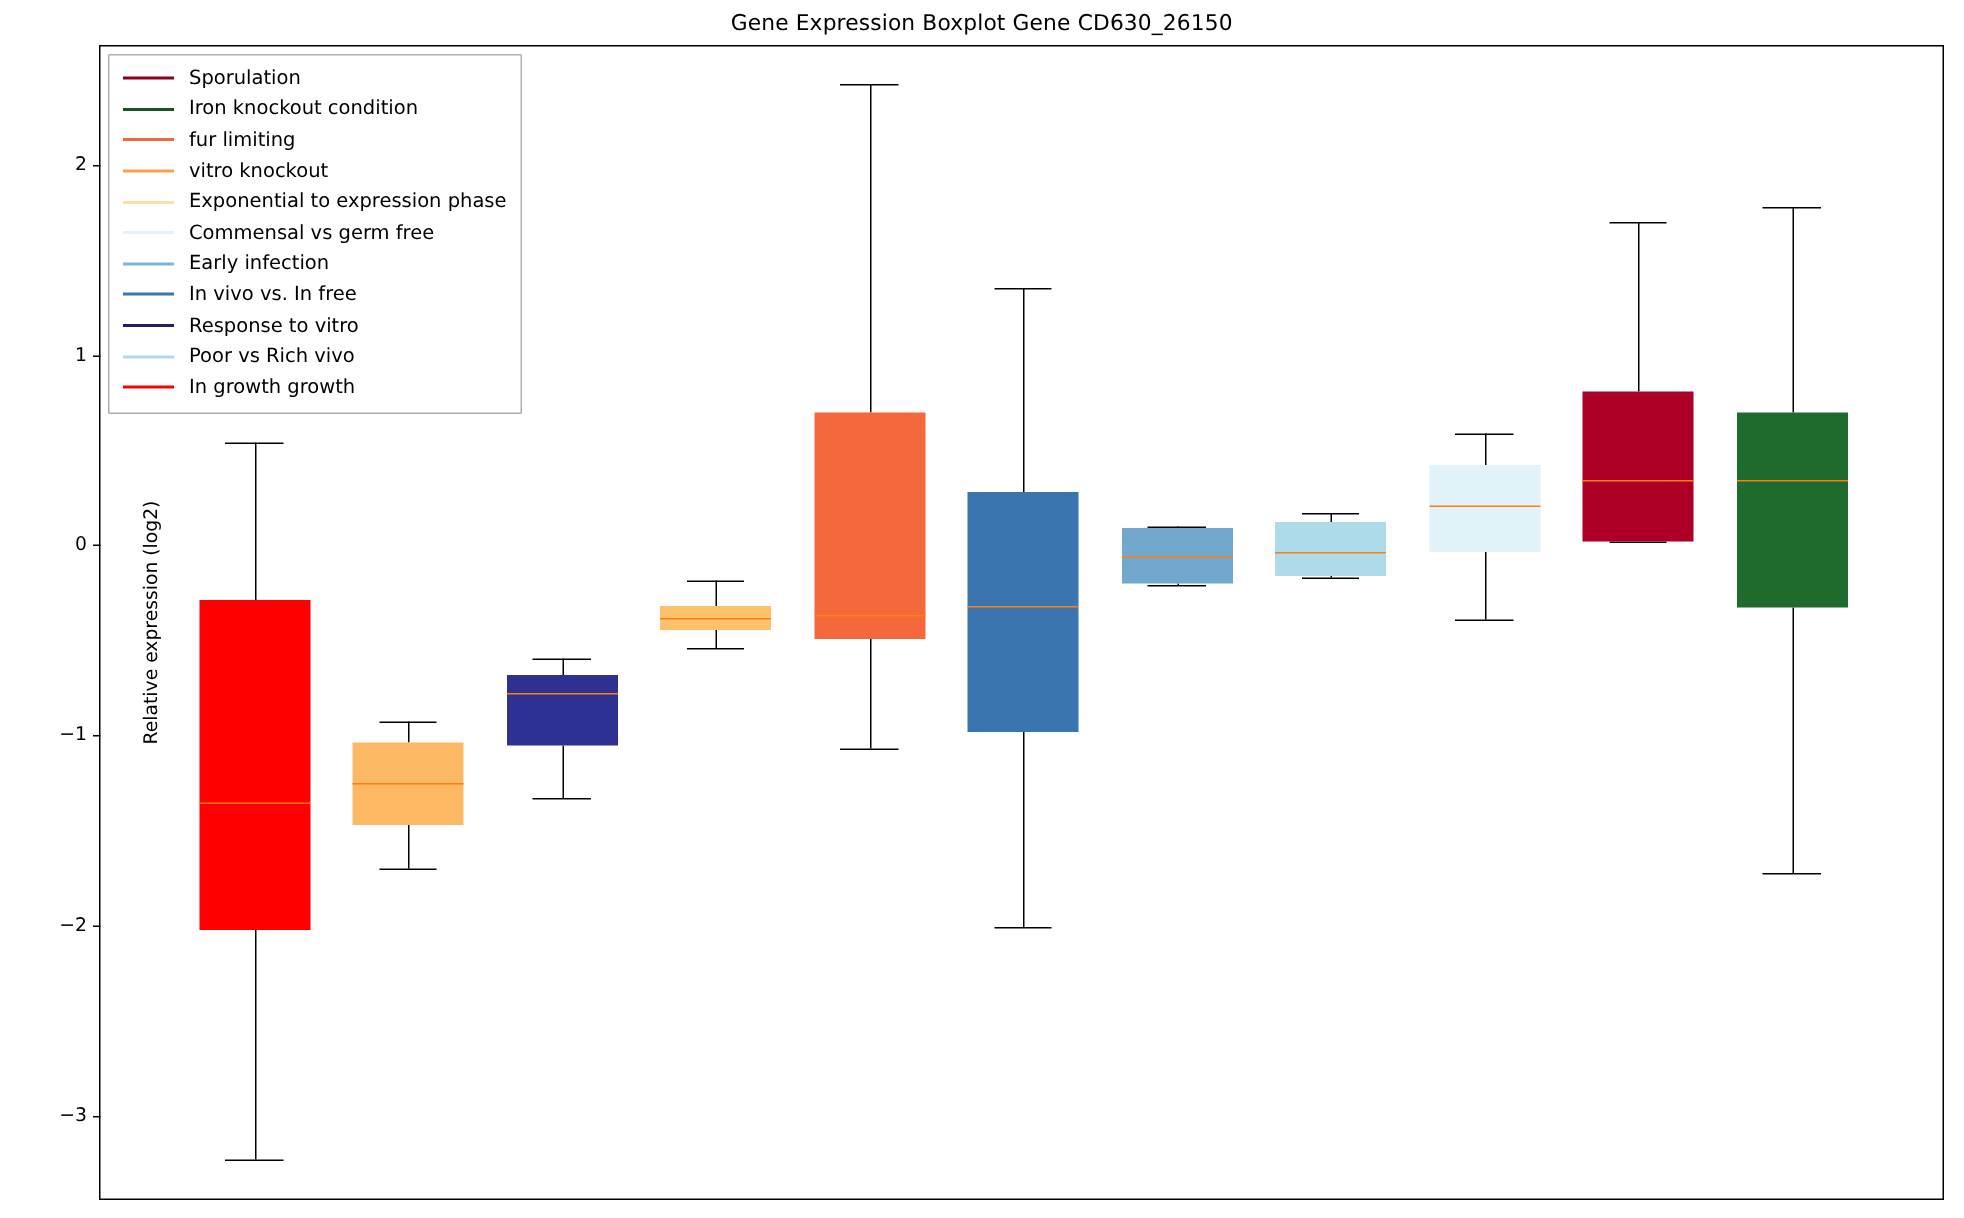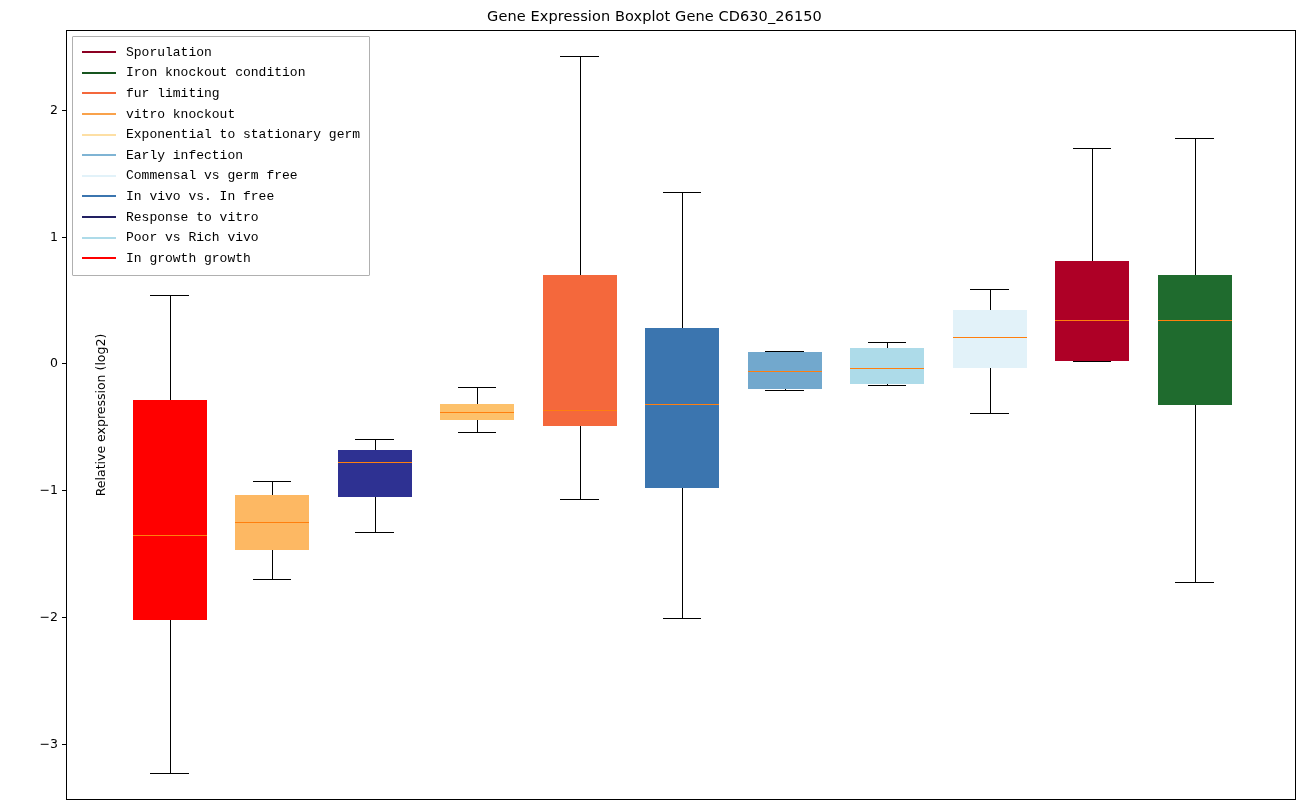--- a/index.html
+++ b/index.html
@@ -39,21 +39,21 @@
   .cap{position:absolute;height:0;border-top:1.2px solid #000;}
 
   
   .legend{
     position:absolute;left:72px;top:36px;
     background:#fff;border:0.9px solid #b0b0b0;border-radius:1px;
     padding:5px 9px 6px 9px;
   }
   .legend-row{display:flex;align-items:center;height:20.6px;}
   .legend-swatch{width:34px;height:0;border-top:2.1px solid #000;margin-right:10px;flex:0 0 34px;}
-  .legend-label{font-size:13px;color:#000;white-space:nowrap;line-height:1;font-family:Liberation Mono, monospace;}
+  .legend-label{font-size:13px;color:#000;white-space:nowrap;line-height:1;}
 </style>
 </head>
 <body>
 
 <div id="root">
 
   <div class="chart-title">Gene Expression Boxplot Gene CD630_26150</div>
 
   <div class="axes">
     <div class="axis-title">Relative expression (log2)</div>
@@ -178,31 +178,31 @@
       <div class="legend-row">
         <span class="legend-swatch" style="border-top-color: rgb(244, 104, 60);"></span>
         <span class="legend-label">fur limiting</span>
       </div>
       <div class="legend-row">
         <span class="legend-swatch" style="border-top-color: rgb(249, 162, 75);"></span>
         <span class="legend-label">vitro knockout</span>
       </div>
       <div class="legend-row">
         <span class="legend-swatch" style="border-top-color: rgb(253, 223, 164);"></span>
-        <span class="legend-label">Exponential to stationary germ</span>
+        <span class="legend-label">Exponential to expression phase</span>
+      </div>
+      <div class="legend-row">
+        <span class="legend-swatch" style="border-top-color: rgb(226, 242, 249);"></span>
+        <span class="legend-label">Commensal vs germ free</span>
       </div>
       <div class="legend-row">
         <span class="legend-swatch" style="border-top-color: rgb(127, 180, 212);"></span>
         <span class="legend-label">Early infection</span>
       </div>
       <div class="legend-row">
-        <span class="legend-swatch" style="border-top-color: rgb(226, 242, 249);"></span>
-        <span class="legend-label">Commensal vs germ free</span>
-      </div>
-      <div class="legend-row">
         <span class="legend-swatch" style="border-top-color: rgb(59, 117, 175);"></span>
         <span class="legend-label">In vivo vs. In free</span>
       </div>
       <div class="legend-row">
         <span class="legend-swatch" style="border-top-color: rgb(34, 32, 98);"></span>
         <span class="legend-label">Response to vitro</span>
       </div>
       <div class="legend-row">
         <span class="legend-swatch" style="border-top-color: rgb(173, 219, 233);"></span>
         <span class="legend-label">Poor vs Rich vivo</span>

